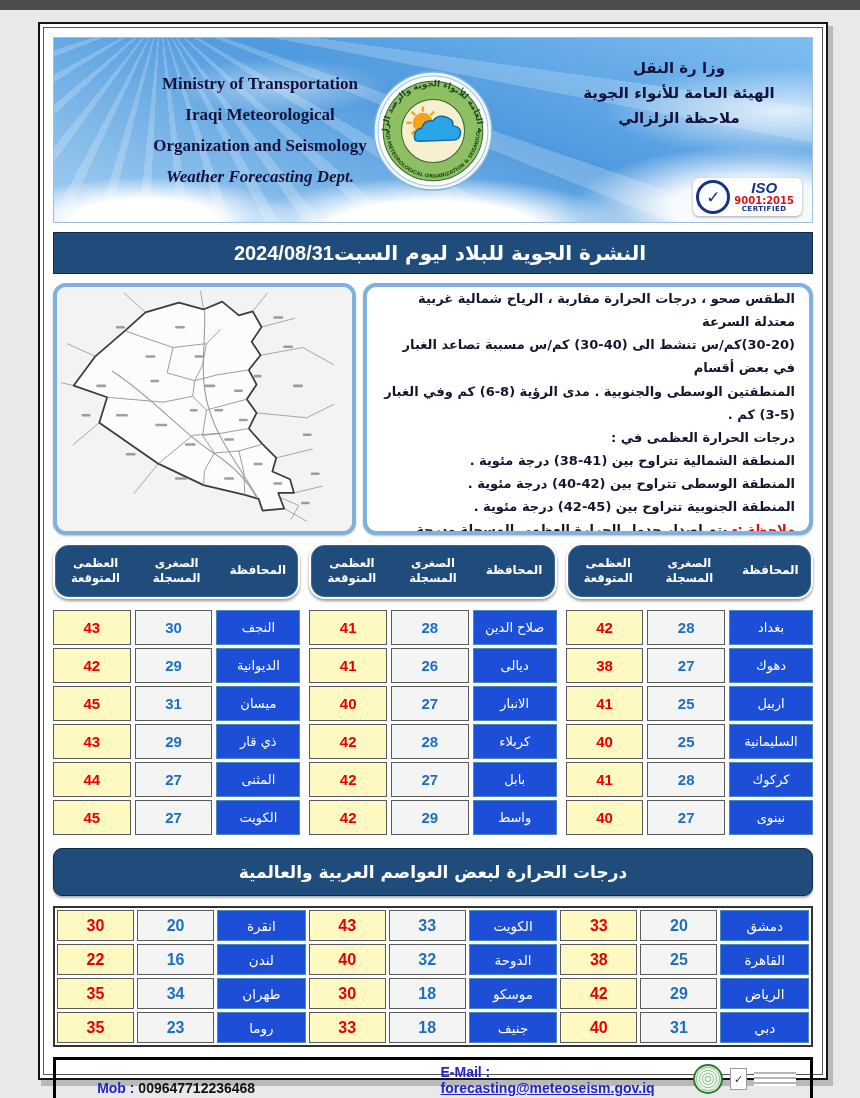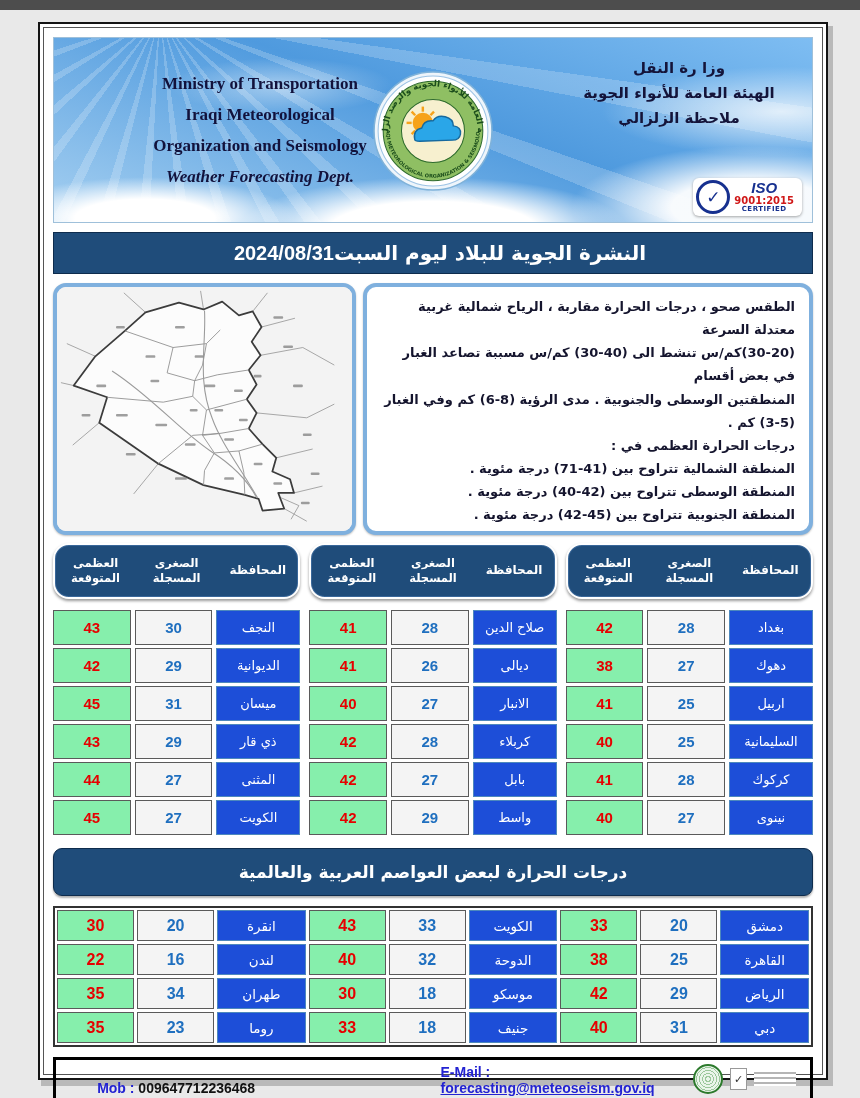--- a/index.html
+++ b/index.html
@@ -50,38 +50,38 @@
   
   .date-bar{margin-top:9px;height:42px;background:#1F4C7A;border:1px solid #0e2c4d;box-sizing:border-box;
     display:flex;align-items:center;justify-content:center;color:#fff;font-weight:bold;font-size:20px;}
   .date-bar .d{margin-left:14px;font-family:"Liberation Sans",sans-serif;}
   
   .forecast-row{display:flex;gap:7px;margin-top:9px;height:252px;}
   .round-box{border:4px solid #7FB0DE;border-radius:13px;box-sizing:border-box;background:#fafafa;
     box-shadow:0 1px 2px rgba(0,0,0,.25);overflow:hidden;}
   .map-box{width:303px;background:#f4f4f4;}
   .map-box svg{display:block;width:100%;height:100%;}
-  .txt-box{flex:1;background:#fff;padding:8px 14px 6px 10px;color:#15152e;font-weight:bold;
+  .txt-box{flex:1;background:#fff;padding:0 14px 6px 10px;color:#15152e;font-weight:bold;
     font-size:13px;line-height:1.78;}
   .txt-box .ln{text-align:right;}
   .note .red{color:#e01010;}
   .note{text-align:right;}
   
   .gov-row{display:flex;gap:9px;margin-top:8px;}
   .gov-block{flex:1;}
   .pill{background:#1F4C7A;border:2px solid #fff;border-radius:16px;height:52px;display:flex;
     color:#fff;font-weight:bold;font-size:11.5px;box-shadow:0 2px 3px rgba(0,0,0,.4), inset 0 0 0 1px #39679a;
     align-items:center;}
   .ph{flex:1;display:flex;flex-direction:column;align-items:center;justify-content:center;line-height:1.3;}
   .ph-city{font-size:12px;}
   .gov-table{display:flex;gap:4px;margin-top:11px;}
   .tcol{flex:1;display:flex;flex-direction:column;gap:3px;}
   .tcol.col-city{flex:1.08;}
   .cell{height:35px;display:flex;align-items:center;justify-content:center;box-sizing:border-box;}
-  .cell.max{background:#86efac;border:1px solid #5a5a5a;color:#e60000;font-weight:bold;font-size:15px;
+  .cell.max{background:#fef9c3;border:1px solid #5a5a5a;color:#e60000;font-weight:bold;font-size:15px;
     font-family:"Liberation Sans",sans-serif;}
   .cell.min{background:#f4f4f4;border:1px solid #5a5a5a;color:#1F6FBF;font-weight:bold;font-size:15px;
     font-family:"Liberation Sans",sans-serif;}
   .cell.city{background:#1d4ed8;color:#fff;font-weight:normal;font-size:13px;border:1px solid #4d88bd;}
   
   .cap-header{margin-top:13px;height:46px;background:#1F4C7A;border:1px solid #0e2c4d;border-radius:9px;
     display:flex;align-items:center;justify-content:center;color:#fff;font-weight:bold;font-size:17px;
     box-shadow:0 2px 2px rgba(0,0,0,.3);}
   .capitals-grid{display:grid;grid-template-columns:repeat(3,1fr 1fr 1.15fr);gap:3px;margin-top:10px;
     border:2px solid #333;padding:2px;}
@@ -243,21 +243,21 @@
           <rect x="25" y="130" width="9" height="2.6" rx="1"></rect>
             <rect x="135" y="125" width="8" height="2.6" rx="1"></rect>
         </g>
       </svg>
     </div>
     <div class="round-box txt-box" dir="rtl">
       <div class="ln">الطقس صحو ، درجات الحرارة مقاربة ، الرياح شمالية غربية معتدلة السرعة</div>
       <div class="ln">(30-20)كم/س  تنشط الى (40-30) كم/س مسببة تصاعد الغبار في بعض أقسام</div>
       <div class="ln">المنطقتين الوسطى والجنوبية . مدى الرؤية (8-6) كم وفي الغبار (5-3) كم .</div>
       <div class="ln">درجات الحرارة العظمى في :</div>
-      <div class="ln">المنطقة الشمالية تتراوح بين (41-71) درجة مئوية .</div>
+      <div class="ln">المنطقة الشمالية تتراوح بين (41-38) درجة مئوية .</div>
       <div class="ln">المنطقة الوسطى تتراوح بين (42-40) درجة مئوية .</div>
       <div class="ln">المنطقة الجنوبية تتراوح بين (45-42) درجة مئوية .</div>
       <div class="note">
         <span class="red">ملاحظة :-</span>
         <span>يتم اصدار جدول الحرارة العظمى المسجلة ودرجة الحرارة المحسوسة والرطوبة النسبية يوميا بعد الساعة الثالثة ظهرا بالتوقيت المحلي</span>
       </div>
     </div>
   </div>
 
   <div class="gov-row">

